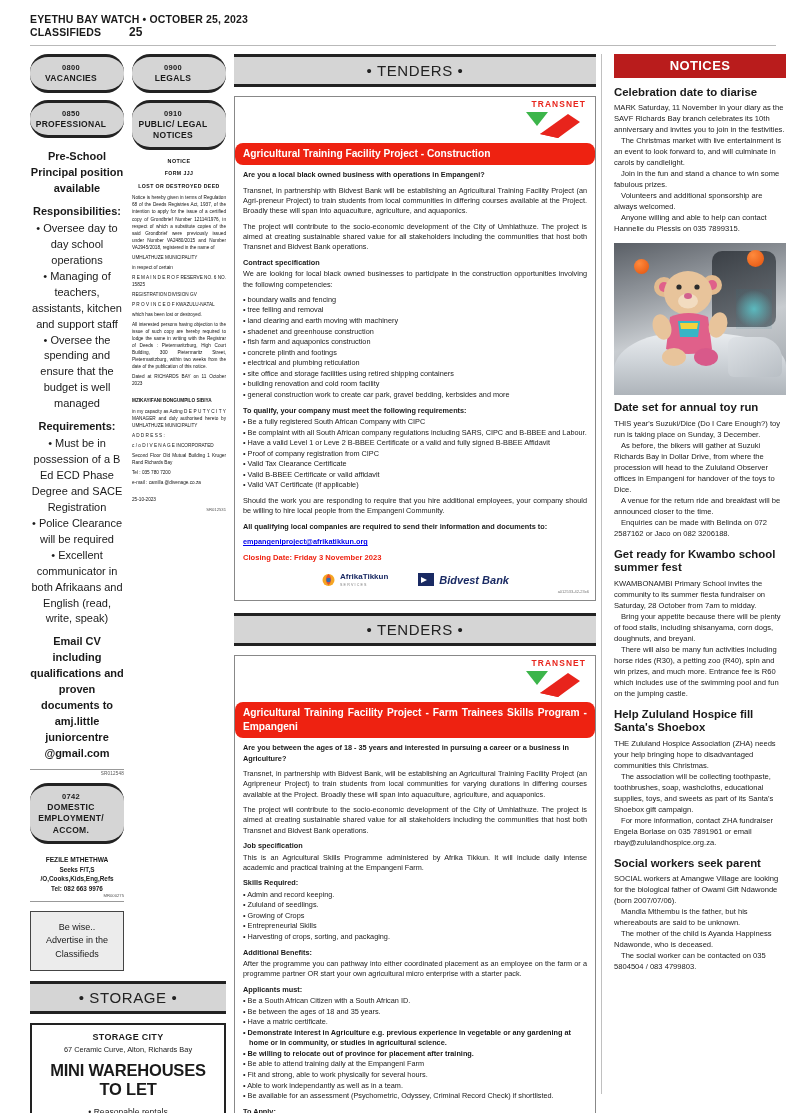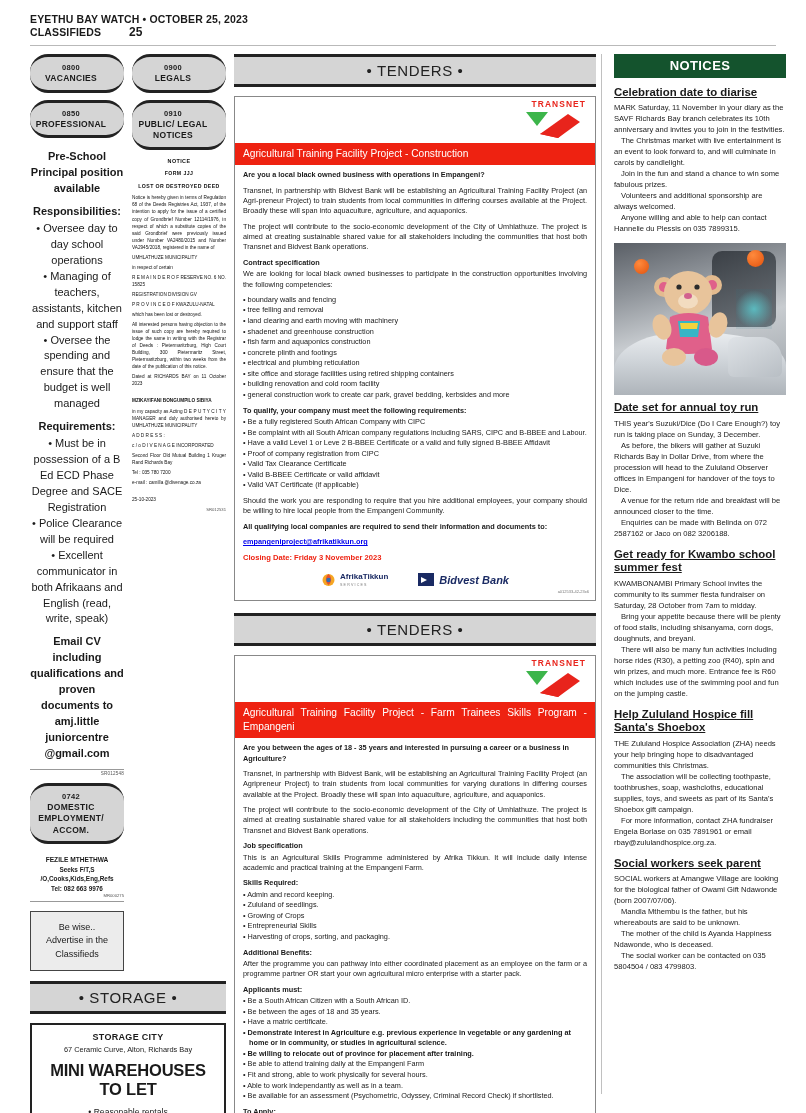--- a/index.html
+++ b/index.html
@@ -117,22 +117,22 @@
     background:#fff;
     padding:0 0 6px 0;
     margin-bottom:12px;
     position:relative;
   }
   .tender-logo { height:46px; position:relative; }
   .transnet { position:absolute; right:9px; top:2px; width:86px; height:42px;}
   .tn-word { position:absolute; right:0; top:0; font-size:8.4px; font-weight:bold;
              color:#e8241c; letter-spacing:1.1px; }
   .tender-title {
-    background:#ee2211; color:#fff; font-weight:normal;
-    font-size:10.2px; padding:4px 8px 4.5px 8px; line-height:1.35;
+    background:#ee2211; color:#fff; font-weight:bold;
+    font-size:10.2px; padding:4px 8px 4.5px 8px; line-height:1.35;border-radius:8px;
   }
   .tender-title.just { text-align:justify; text-align-last:left;}
   .tbody { padding:5px 8px 0 8px; font-size:7.3px; line-height:1.42; text-align:justify; }
   .tbody p { margin:0 0 5px 0; }
   .tbody .hd { font-weight:bold; text-align:left; margin-bottom:1px;}
   .tbody .q  { font-weight:bold; text-align:left; margin-bottom:5px;}
   .tbody ul { margin:0 0 5px 0; padding:0; list-style:none; }
   .tbody li { text-align:left; padding-left:6px; text-indent:-6px; line-height:1.45;}
   .tbody li.bold { font-weight:bold; }
   .tbody .lnk { text-decoration:underline; font-weight:bold; }
@@ -147,25 +147,25 @@
   .at-sub { font-size:3.6px; color:#7a7a7a; letter-spacing:1.2px; margin-top:1.5px;}
   .bv-logo { display:flex; align-items:center; gap:5px; }
   .bv-mark { width:16px; height:13px; background:#1a2a63; position:relative;}
   .bv-mark:after{ content:""; position:absolute; left:3px; top:3.5px; width:0;height:0;
     border-left:6px solid #fff; border-top:3px solid transparent; border-bottom:3px solid transparent;}
   .bv-txt { font-size:11px; font-weight:bold; font-style:italic; color:#1a2a63;}
   .tender-ref { text-align:right; font-size:4px; color:#777; padding-right:6px; }
 
   
   .notices-banner {
-    background:#14532d; color:#fff; text-align:center;
+    background:#b91c1c; color:#fff; text-align:center;
     font-size:13px; font-weight:bold; letter-spacing:.4px;
     padding:4px 0 5px 0; margin-bottom:8px;
   }
-  .n-head { font-size:11.4px; font-weight:bold; line-height:1.18; margin:0 0 3px 0;text-decoration:underline;}
+  .n-head { font-size:11.4px; font-weight:bold; line-height:1.18; margin:0 0 3px 0;}
   .n-body { font-size:7.6px; line-height:1.45; margin:0 0 9px 0;}
   .n-body p { margin:0; }
   .n-body p.ind { text-indent:7px; }
   .photo {
     width:100%; height:152px; margin:2px 0 6px 0; position:relative; overflow:hidden;
     background:linear-gradient(165deg,#5a5f66 0%,#8f949a 28%,#c8ccd0 55%,#9aa0a6 100%);
   }
   .ph-bear { position:absolute; left:36px; top:22px; width:86px; height:104px; }
   .ph-ball { position:absolute; border-radius:50%;
              background:radial-gradient(circle at 35% 30%,#ff8a3d,#e2520d);}

